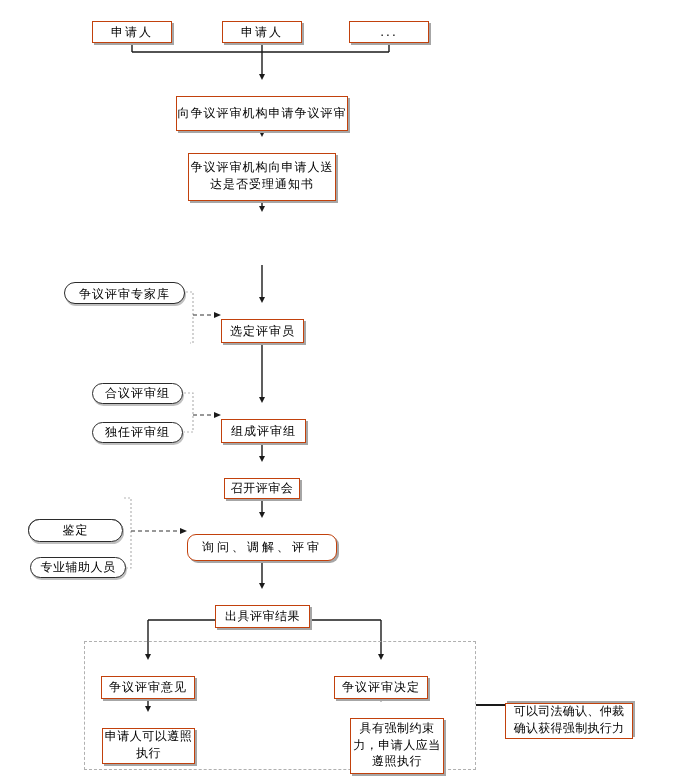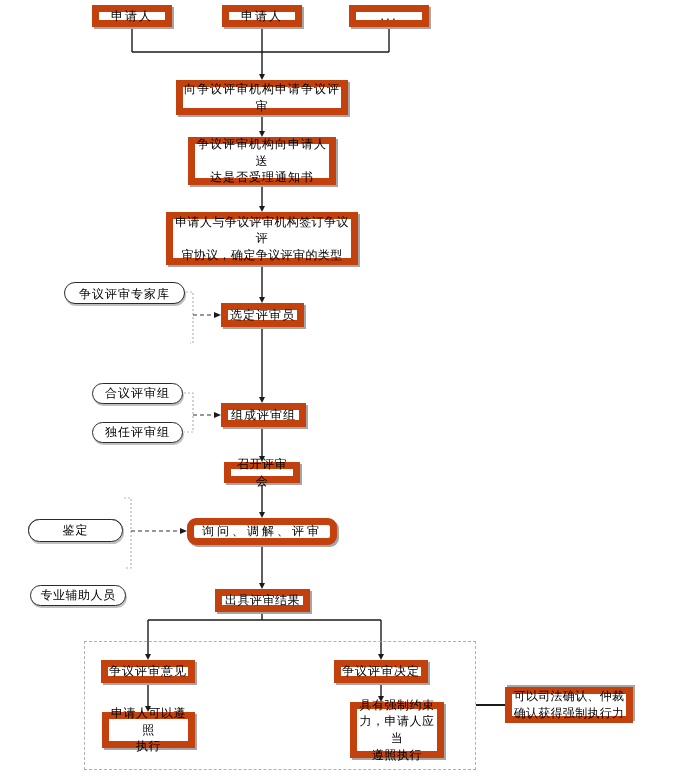--- a/index.html
+++ b/index.html
@@ -8,24 +8,24 @@
     font-family:"DejaVu Sans","Liberation Sans",sans-serif;
     color:#000;
   }
   svg.connectors { position:absolute; left:0; top:0; width:683px; height:776px; }
   .node {
     position:absolute; box-sizing:border-box;
     display:flex; align-items:center; justify-content:center;
     text-align:center; font-size:12px; line-height:1.38; letter-spacing:1px;
     background:#ffffff;
   }
-  .rect   { border:7px solid #c2410c; box-shadow:2px 2px 0 #a6a6a6; }
+  .rect   { border:1px solid #c2410c; box-shadow:2px 2px 0 #a6a6a6;margin-top:16px; }
   .rect.shadow-up { box-shadow:2px -2px 0 #a6a6a6; }
   .stadium{ border:1px solid #2b2b2b; border-radius:13px; box-shadow:1px 2px 0 #c0c0c0; }
-  .pre { white-space:pre-line; }
+  .pre { white-space:pre-line;font-family:Liberation Mono, monospace; }
   .wide { letter-spacing:3px;border-radius:9px; }
   .frame {
     position:absolute; box-sizing:border-box;
     border:1px dashed #b0b0b0; background:transparent;
   }
 </style>
 </head>
 <body>
 
 <div class="stage">
@@ -96,24 +96,20 @@
     <span>...</span>
   </div>
 
   <div class="node rect" style="left:176px; top:80px; width:172px; height:35px;">
     <span>向争议评审机构申请争议评审</span>
   </div>
   <div class="node rect pre" style="left:188px; top:137px; width:148px; height:48px;">
     <span>争议评审机构向申请人送
 达是否受理通知书</span>
   </div>
-  <div class="node rect pre" style="left:166px; top:212px; width:192px; height:53px; letter-spacing:0.4px;">
-    <span>申请人与争议评审机构签订争议评
-审协议，确定争议评审的类型</span>
-  </div>
   <div class="node rect" style="left:221px; top:303px; width:83px; height:24px;">
     <span>选定评审员</span>
   </div>
   <div class="node rect" style="left:221px; top:403px; width:85px; height:24px;">
     <span>组成评审组</span>
   </div>
   <div class="node rect" style="left:224px; top:462px; width:76px; height:21px; letter-spacing:0.5px;">
     <span>召开评审会</span>
   </div>
   <div class="node rect wide" style="left:187px; top:518px; width:150px; height:27px;">
@@ -133,21 +129,21 @@
   <div class="node stadium" style="left:92px; top:422px; width:91px; height:21px;">
     <span>独任评审组</span>
   </div>
 
   <div class="node stadium" style="left:28px; top:487px; width:95px; height:22px;margin-top:32px;">
     <span>现场勘查</span>
   </div>
   <div class="node stadium" style="left:28px; top:519px; width:95px; height:23px;">
     <span>鉴定</span>
   </div>
-  <div class="node stadium" style="left:30px; top:557px; width:96px; height:21px; letter-spacing:0.5px;margin-top:28px;">
+  <div class="node stadium" style="left:30px; top:557px; width:96px; height:21px; letter-spacing:0.5px;">
     <span>专业辅助人员</span>
   </div>
 
   <div class="node rect" style="left:101px; top:660px; width:94px; height:23px;">
     <span>争议评审意见</span>
   </div>
   <div class="node rect pre" style="left:102px; top:712px; width:93px; height:36px; letter-spacing:0.5px;">
     <span>申请人可以遵照
 执行</span>
   </div>

